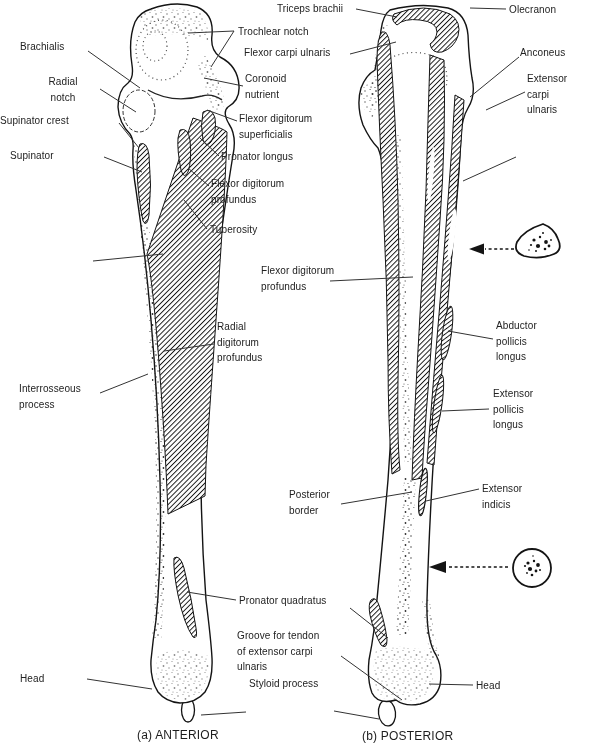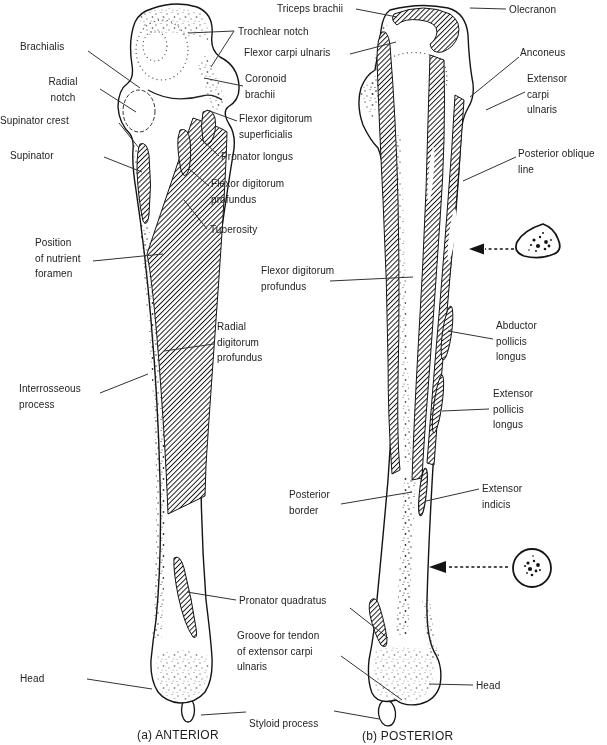--- a/index.html
+++ b/index.html
@@ -168,58 +168,53 @@
     <line x1="479" y1="489" x2="426" y2="501"></line>
     <line x1="473" y1="685" x2="429" y2="684"></line>
   </g>
 </svg>
 
   <div class="lbl r" style="left:20px;top:39px;width:85px">Brachialis</div>
   <div class="lbl c" style="left:30px;top:66px;width:66px">Radial
 notch</div>
   <div class="lbl r" style="left:0;top:113px;width:115px">Supinator crest</div>
   <div class="lbl r" style="left:10px;top:148px;width:90px">Supinator</div>
-  <div class="lbl" style="left:35px;top:235px">Position
-of nutrient
-foramen</div>
   <div class="lbl" style="left:19px;top:381px">Interrosseous
 process</div>
   <div class="lbl r" style="left:20px;top:671px;width:64px">Head</div>
 
   <div class="lbl" style="left:277px;top:1px">Triceps brachii</div>
   <div class="lbl" style="left:238px;top:24px">Trochlear notch</div>
   <div class="lbl" style="left:244px;top:45px">Flexor carpi ulnaris</div>
   <div class="lbl" style="left:245px;top:71px">Coronoid
-brachii</div>
+nutrient</div>
   <div class="lbl" style="left:239px;top:111px">Flexor digitorum
 superficialis</div>
   <div class="lbl" style="left:221px;top:149px">Pronator longus</div>
   <div class="lbl" style="left:211px;top:176px">Flexor digitorum
 profundus</div>
   <div class="lbl" style="left:210px;top:222px">Tuberosity</div>
   <div class="lbl" style="left:261px;top:263px">Flexor digitorum
 profundus</div>
   <div class="lbl" style="left:217px;top:319px">Radial
 digitorum
 profundus</div>
   <div class="lbl" style="left:289px;top:487px">Posterior
 border</div>
   <div class="lbl" style="left:239px;top:593px">Pronator quadratus</div>
   <div class="lbl" style="left:237px;top:628px">Groove for tendon
 of extensor carpi
 ulnaris</div>
-  <div class="lbl" style="left:249px;top:716px">Styloid process</div>
+  <div class="lbl" style="left:249px;top:676px">Styloid process</div>
 
   <div class="lbl" style="left:509px;top:2px">Olecranon</div>
   <div class="lbl" style="left:520px;top:45px">Anconeus</div>
   <div class="lbl" style="left:527px;top:71px">Extensor
 carpi
 ulnaris</div>
-  <div class="lbl" style="left:518px;top:146px">Posterior oblique
-line</div>
   <div class="lbl" style="left:496px;top:318px">Abductor
 pollicis
 longus</div>
   <div class="lbl" style="left:493px;top:386px">Extensor
 pollicis
 longus</div>
   <div class="lbl" style="left:482px;top:481px">Extensor
 indicis</div>
   <div class="lbl" style="left:476px;top:678px">Head</div>
 

